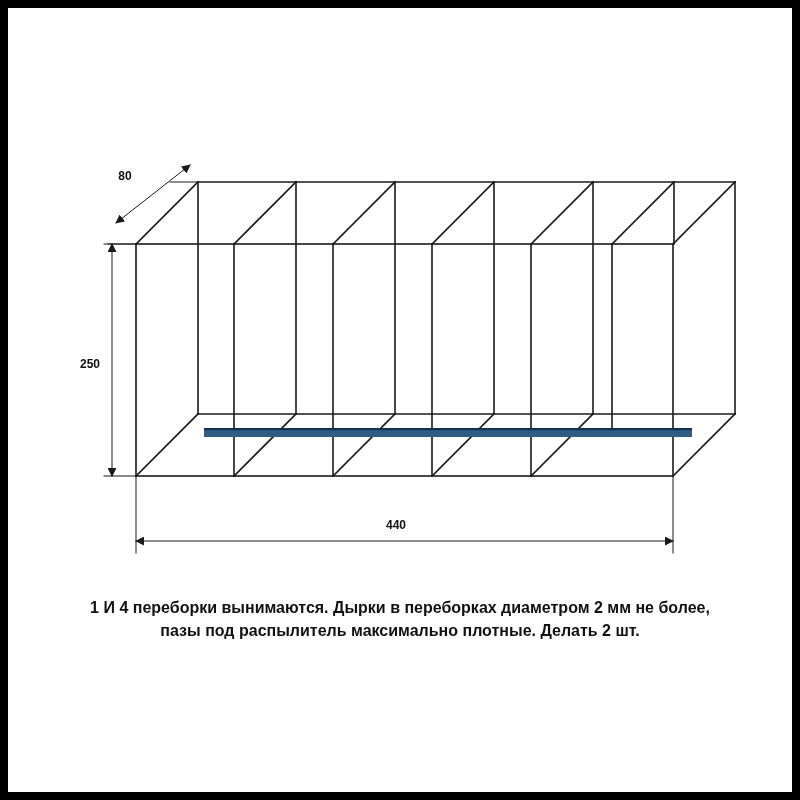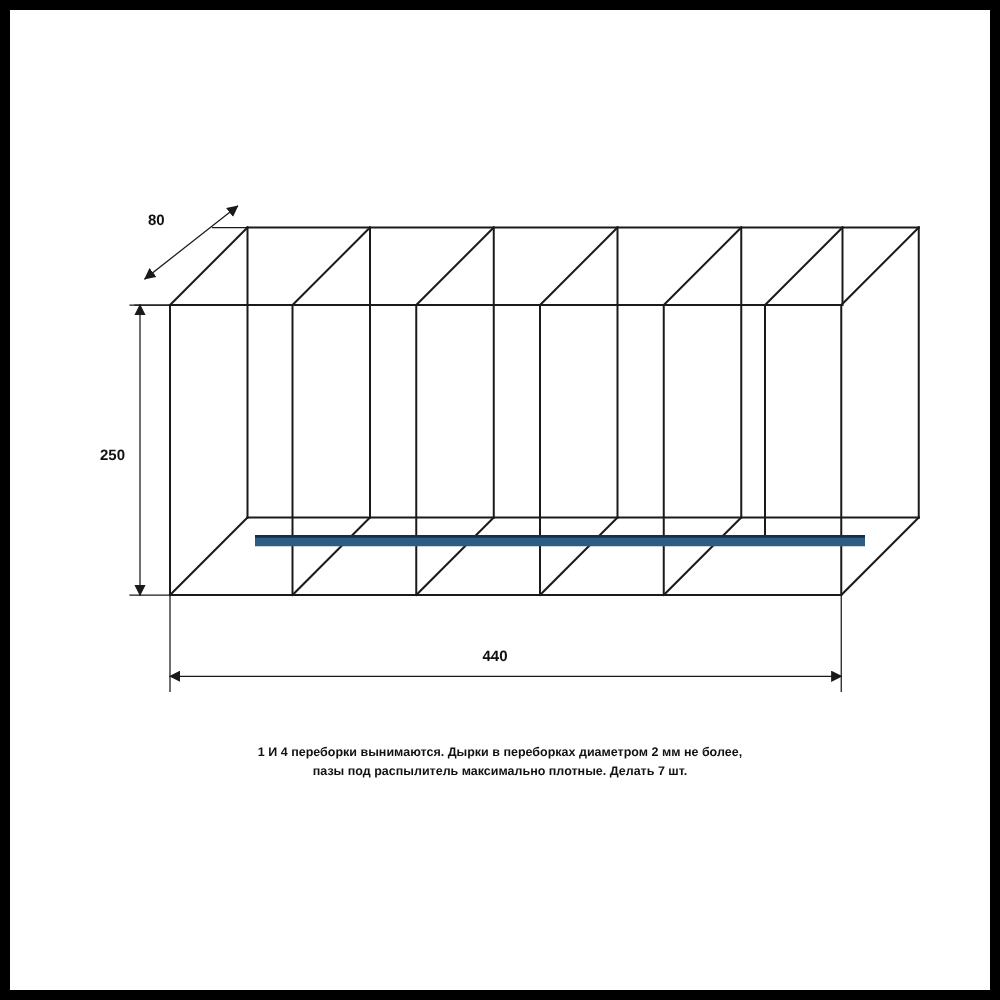--- a/index.html
+++ b/index.html
@@ -30,21 +30,21 @@
     left: 0; top: 0;
     width: 784px;
     height: 784px;
   }
   .caption {
     position: absolute;
     left: 0;
     top: 588px;
     width: 784px;
     text-align: center;
-    font-size: 10px;
+    font-size: 16px;
     font-weight: bold;
     color: #111;
     line-height: 1.45;
   }
   .caption div {
     white-space: nowrap;
   }
   .dim-label {
     font-family: "Liberation Sans", sans-serif;
     font-size: 12px;
@@ -130,17 +130,17 @@
         </marker>
       </defs>
 
       <text class="dim-label" x="117" y="172" text-anchor="middle">80</text>
       <text class="dim-label" x="82" y="360" text-anchor="middle">250</text>
       <text class="dim-label" x="388" y="521" text-anchor="middle">440</text>
     </svg>
 
     <div class="caption">
       <div>1 И 4 переборки вынимаются. Дырки в переборках диаметром 2 мм не более,</div>
-      <div>пазы под распылитель максимально плотные. Делать 7 шт.</div>
+      <div>пазы под распылитель максимально плотные. Делать 2 шт.</div>
     </div>
 
   </div>
 </div>
 
 </body></html>

